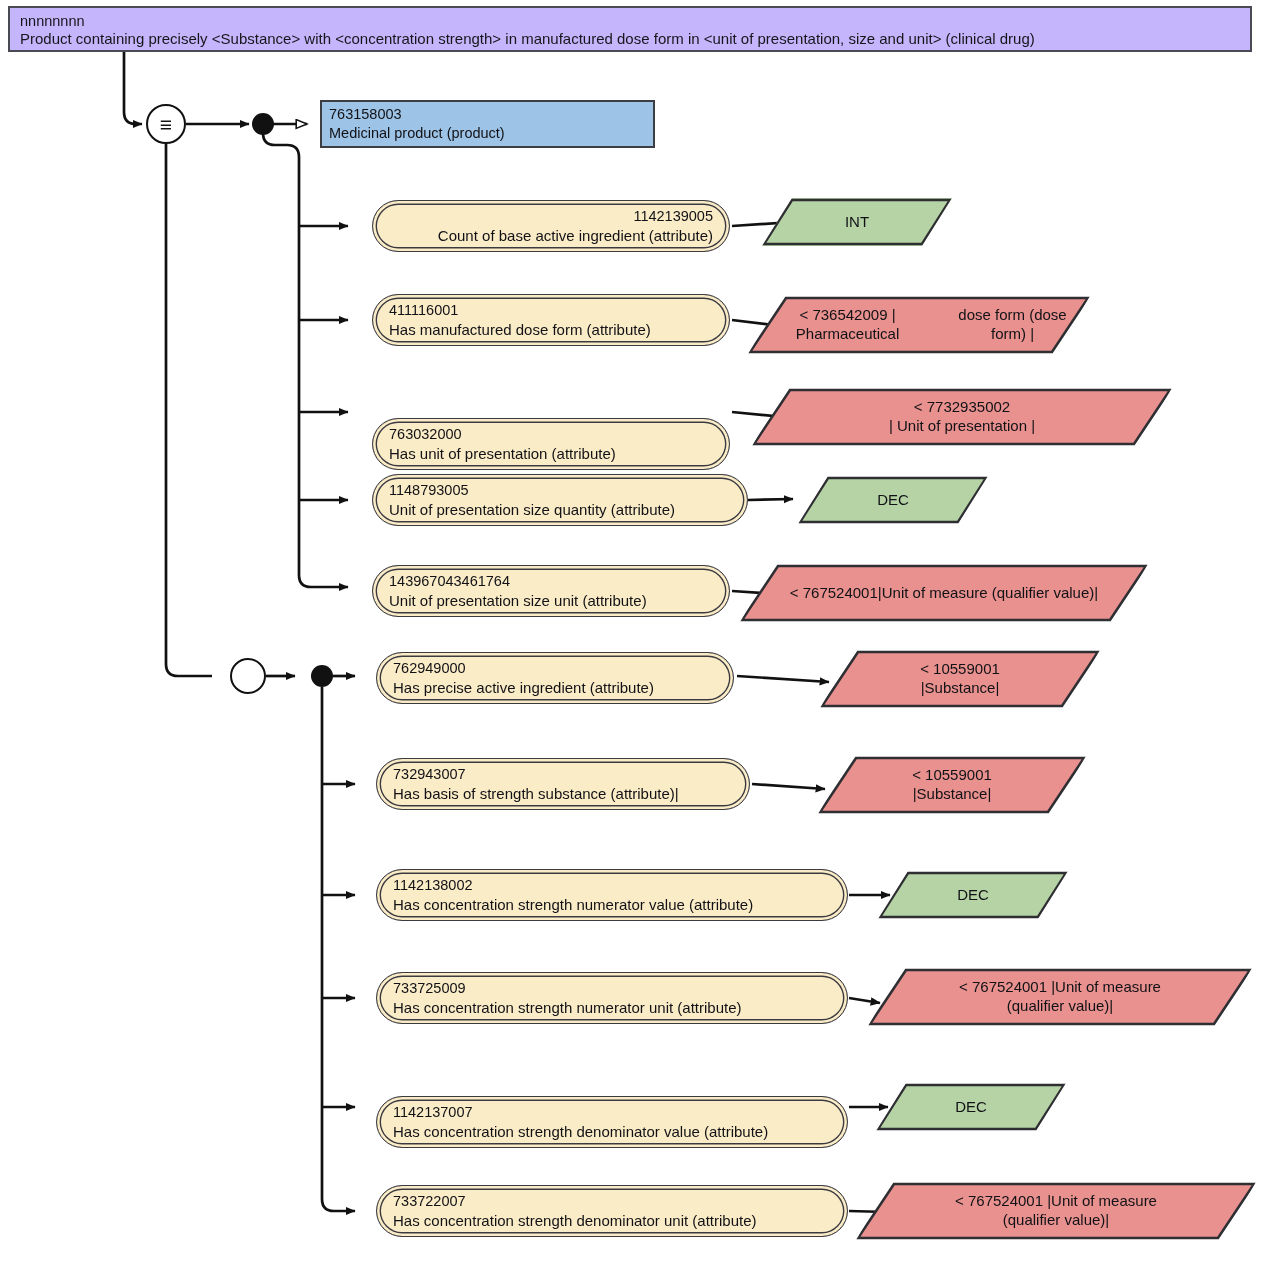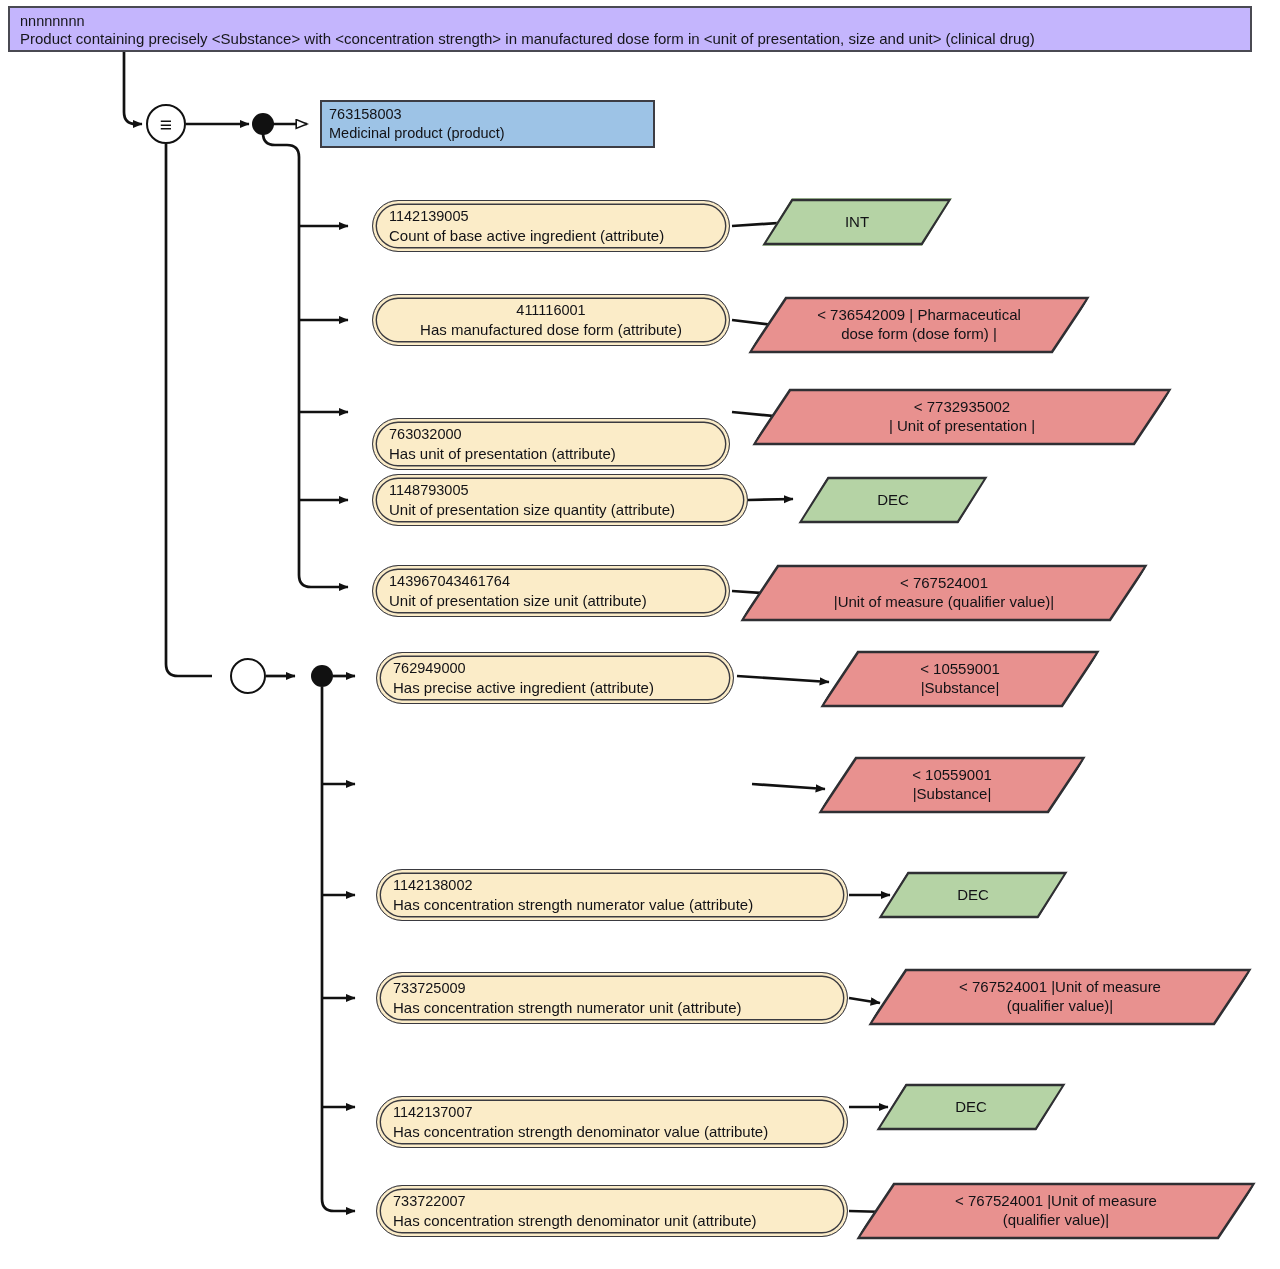--- a/index.html
+++ b/index.html
@@ -213,40 +213,40 @@
 
   <div class="node-ring" style="left:230px; top:658px;"></div>
 
   <div class="node-dot" style="left:311px; top:665px;"></div>
 
   <div class="concept-box" style="left:320px; top:100px; width:335px; height:48px;">
     <div class="row1">763158003</div>
     <div class="row2">Medicinal product (product)</div>
   </div>
 
-  <div class="attr-box" style="left:372px; top:200px; width:358px; height:52px;">
+  <div class="attr-box" style="left:372px; top:200px; width:358px; height:52px;text-align:right;">
     <div class="a-id">1142139005</div>
     <div class="a-term">Count of base active ingredient (attribute)</div>
   </div>
   <div class="val-shape concrete" style="left:762px; top:198px; width:190px; height:48px; background:#b5d3a5; border:0;">
     <svg width="190" height="48" style="position:absolute;inset:0;" viewBox="0 0 190 48" preserveAspectRatio="none">
       <polygon points="30,2 188,2 160,46 2,46" fill="#b5d3a5" stroke="#2f2f33" stroke-width="2.6"></polygon>
     </svg>
     <div class="val-inner">INT</div>
   </div>
 
-  <div class="attr-box" style="left:372px; top:294px; width:358px; height:52px;text-align:center;">
+  <div class="attr-box" style="left:372px; top:294px; width:358px; height:52px;">
     <div class="a-id">411116001</div>
     <div class="a-term">Has manufactured dose form (attribute)</div>
   </div>
   <div class="val-shape" style="left:748px; top:296px; width:342px; height:58px;">
     <svg width="342" height="58" style="position:absolute;inset:0;" viewBox="0 0 342 58" preserveAspectRatio="none">
       <polygon points="38,2 340,2 304,56 2,56" fill="#e8918f" stroke="#2f2f33" stroke-width="2.6"></polygon>
     </svg>
-    <div class="val-inner" style="flex-direction:column;">
+    <div class="val-inner" style="flex-direction:row;">
       <span>&lt; 736542009 | Pharmaceutical</span>
       <span>dose form (dose form) |</span>
     </div>
   </div>
 
   <div class="attr-box" style="left:372px; top:386px; width:358px; height:52px;margin-top:32px;">
     <div class="a-id">763032000</div>
     <div class="a-term">Has unit of presentation (attribute)</div>
   </div>
   <div class="val-shape" style="left:752px; top:388px; width:420px; height:58px;">
@@ -271,40 +271,44 @@
   </div>
 
   <div class="attr-box" style="left:372px; top:565px; width:358px; height:52px;">
     <div class="a-id">143967043461764</div>
     <div class="a-term">Unit of presentation size unit (attribute)</div>
   </div>
   <div class="val-shape" style="left:740px; top:564px; width:408px; height:58px;">
     <svg width="408" height="58" style="position:absolute;inset:0;" viewBox="0 0 408 58" preserveAspectRatio="none">
       <polygon points="38,2 406,2 370,56 2,56" fill="#e8918f" stroke="#2f2f33" stroke-width="2.6"></polygon>
     </svg>
-    <div class="val-inner" style="flex-direction:column;">
+    <div class="val-inner" style="flex-direction:row;">
       <span>&lt; 767524001</span>
       <span>|Unit of measure (qualifier value)|</span>
     </div>
   </div>
 
   <div class="attr-box" style="left:376px; top:652px; width:358px; height:52px;">
     <div class="a-id">762949000</div>
     <div class="a-term">Has precise active ingredient (attribute)</div>
   </div>
   <div class="val-shape" style="left:820px; top:650px; width:280px; height:58px;">
     <svg width="280" height="58" style="position:absolute;inset:0;" viewBox="0 0 280 58" preserveAspectRatio="none">
       <polygon points="38,2 278,2 242,56 2,56" fill="#e8918f" stroke="#2f2f33" stroke-width="2.6"></polygon>
     </svg>
     <div class="val-inner" style="flex-direction:column;">
       <span>&lt; 10559001</span>
       <span>|Substance|</span>
     </div>
   </div>
 
+  <div class="attr-box" style="left:376px; top:758px; width:374px; height:52px;">
+    <div class="a-id">732943007</div>
+    <div class="a-term">Has basis of strength substance (attribute)|</div>
+  </div>
   <div class="val-shape" style="left:818px; top:756px; width:268px; height:58px;">
     <svg width="268" height="58" style="position:absolute;inset:0;" viewBox="0 0 268 58" preserveAspectRatio="none">
       <polygon points="38,2 266,2 230,56 2,56" fill="#e8918f" stroke="#2f2f33" stroke-width="2.6"></polygon>
     </svg>
     <div class="val-inner" style="flex-direction:column;">
       <span>&lt; 10559001</span>
       <span>|Substance|</span>
     </div>
   </div>
 

